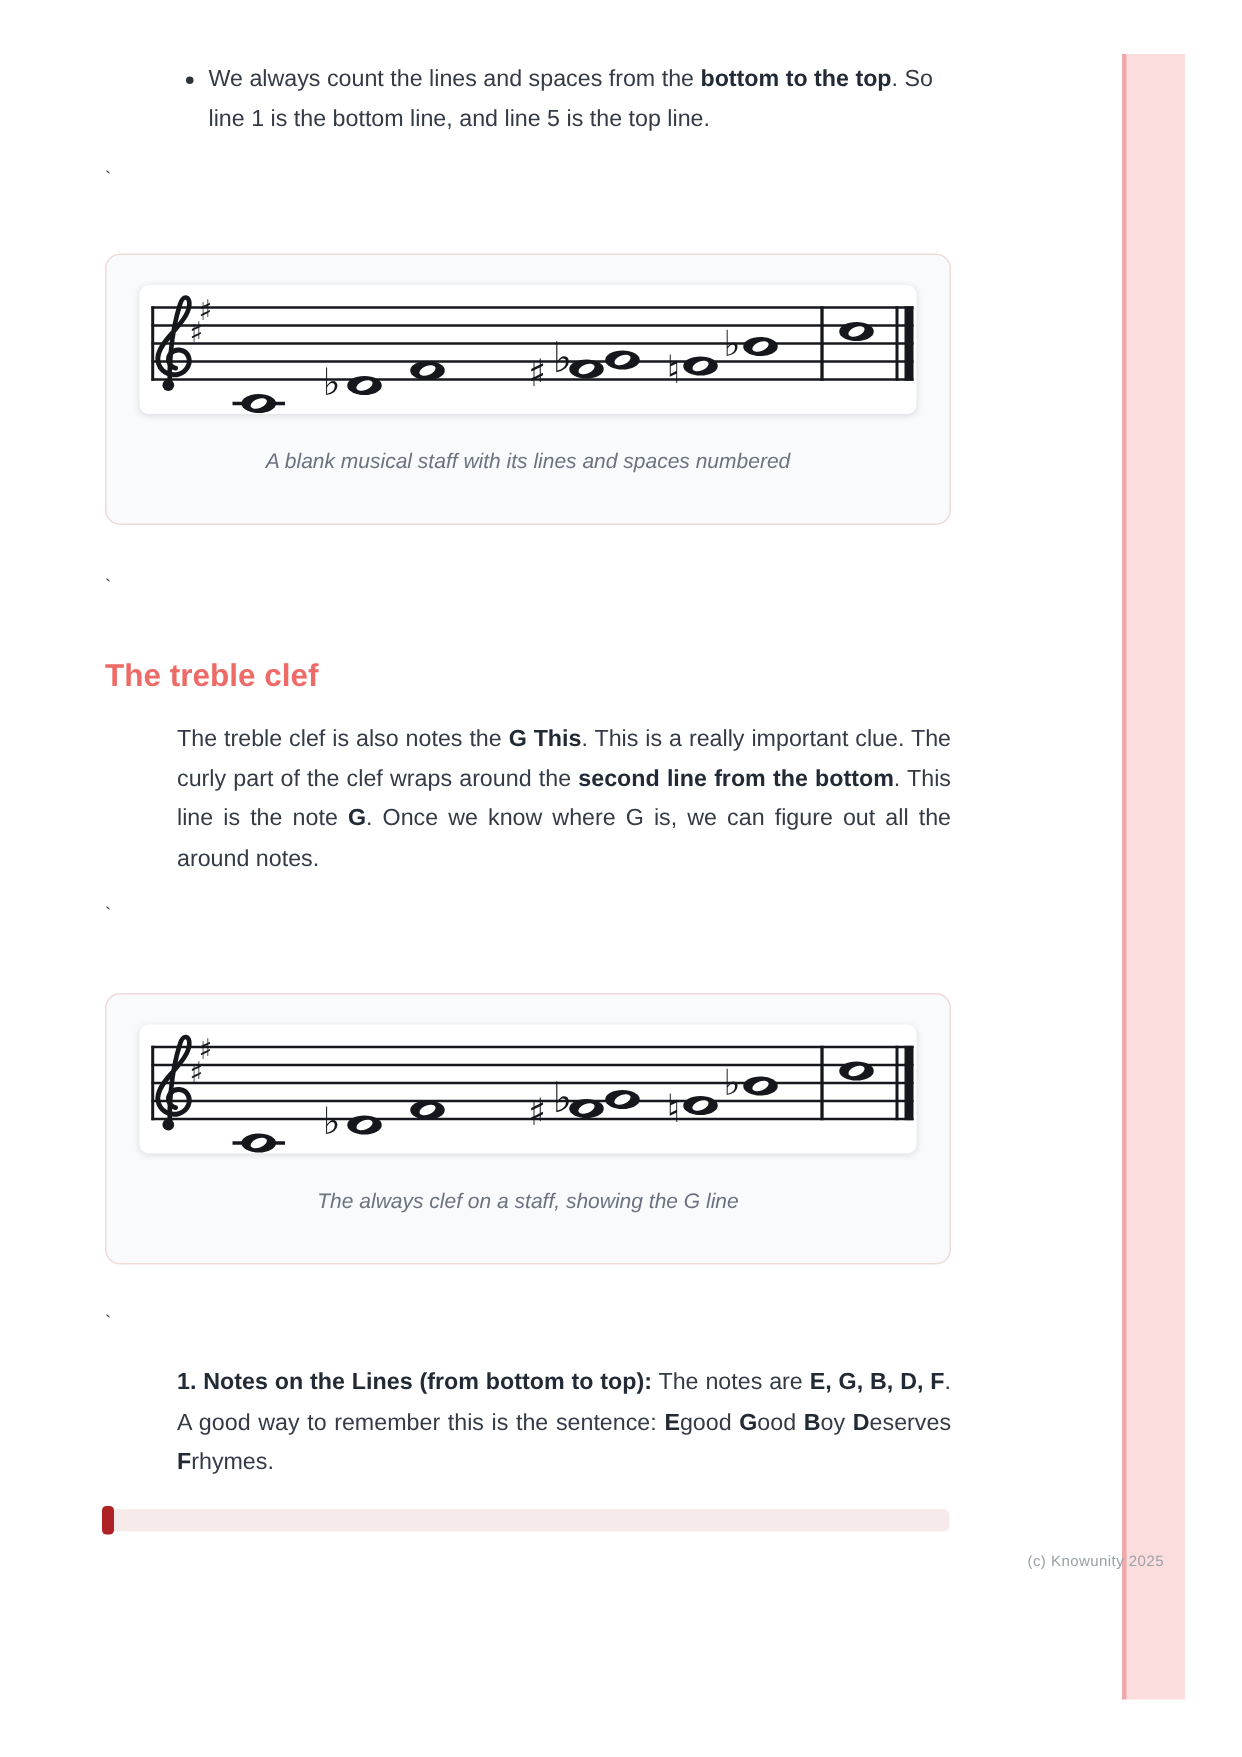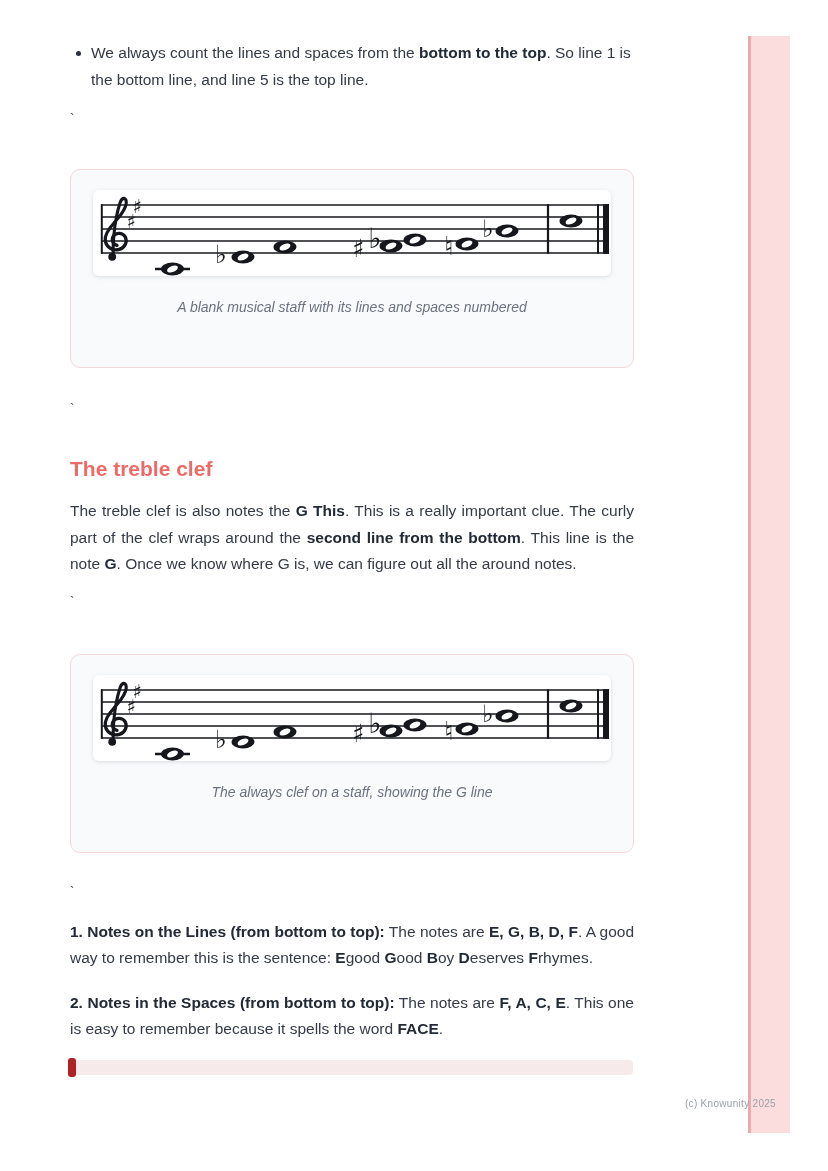--- a/index.html
+++ b/index.html
@@ -9,21 +9,21 @@
     overflow: hidden;
     position: relative;
     font-family: "Liberation Sans", "DejaVu Sans", sans-serif;
     color: var(--body-text, #343b46);
   }
   .content {
     position: absolute;
     left: 70px; top: 0;
     width: 564px;
   }
-  .body-text { font-size: 15.5px; line-height: 26.5px; }
+  .body-text { font-size: 15.5px; line-height: 26.5px; margin-left: 48px; }
   b { font-weight: 700; color: #222a35; }
 
   
   .bullet-row { margin-top: 40px; display: flex; }
   .bullet-dot {
     width: 5px; height: 5px; border-radius: 50%;
     background: #2b323d; margin: 11px 10px 0 6px; flex: 0 0 auto;
   }
   .bullet-text { flex: 1; }
 
@@ -32,21 +32,21 @@
   .tick-2 { margin-top: 33px; }
   .tick-3 { margin-top: 16px; }
   .tick-4 { margin-top: 31px; }
 
   
   .figure {
     margin-top: 42px;
     border: 1px solid var(--figure-border, #f2d9d9);
     background: var(--figure-bg, #f9fafb);
     border-radius: 10px;
-    padding: 20px 22px 50px 22px;
+    padding: 20px 22px 32px 22px;
   }
   .staff-card {
     background: #ffffff;
     border-radius: 6px;
     box-shadow: 0 1px 4px rgba(90,90,110,0.18);
     padding: 0;
     height: 86px;
     overflow: hidden;
   }
   .staff-card svg { display: block; width: 100%; height: 86px; }
@@ -92,21 +92,21 @@
   .side-bar {
     position: absolute;
     left: 748px; top: 36px;
     width: 39px; height: 1097px;
     background: var(--pink-bar-fill, #fbdddd);
     border-left: 3px solid var(--pink-bar-edge, #eea9a9);
     z-index: 1;
   }
   .watermark {
     position: absolute;
-    right: 52px; top: 1098px;
+    right: 52px; top: 1036px;
     font-size: 10px;
     letter-spacing: 0.3px;
     color: var(--watermark-gray, #9aa1a9);
     z-index: 3;
   }
 
   .music-text {
     font-family: "DejaVu Sans", sans-serif;
     font-weight: 700;
     fill: #15171c;
@@ -224,21 +224,20 @@
         </svg>
     </div>
     <figcaption class="figure-caption">The always clef on a staff, showing the G line</figcaption>
   </figure>
 
   <div class="tick tick-4">`</div>
 
 
   <p class="para body-text justify p1" style="margin-bottom:0"><b>1. Notes on the Lines (from bottom to top):</b><span> The notes are </span><b>E, G, B, D, F</b><span>. A good way to remember this is the sentence: </span><b>E</b><span>good </span><b>G</b><span>ood </span><b>B</b><span>oy </span><b>D</b><span>eserves </span><b>F</b><span>rhymes.</span></p>
 
-  <p class="para body-text justify p2" style="margin-bottom:0"><b>2. Notes in the Spaces (from bottom to top):</b><span> The notes are </span><b>F, A, C, E</b><span>. This one is easy to remember because it spells the word </span><b>FACE</b><span>.</span></p>
 
   <div class="callout-strip">
     <span class="callout-cap"></span>
   </div>
 
 </div>
 
 <div class="side-bar"></div>
 <div class="watermark">(c) Knowunity 2025</div>
 

